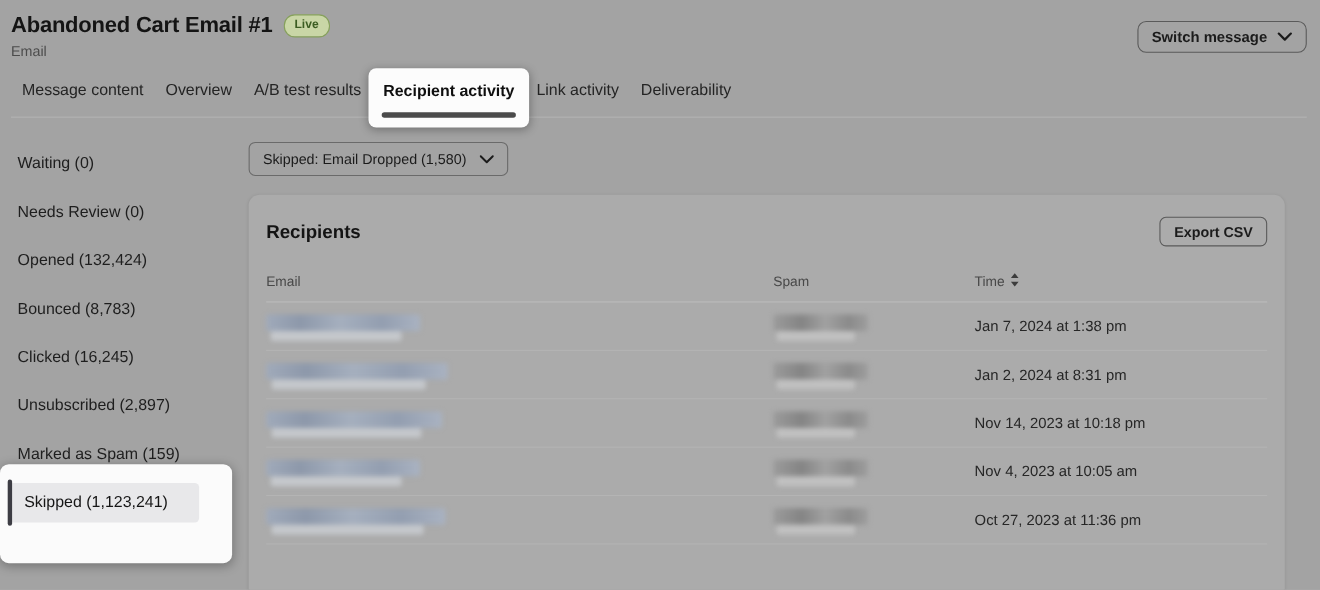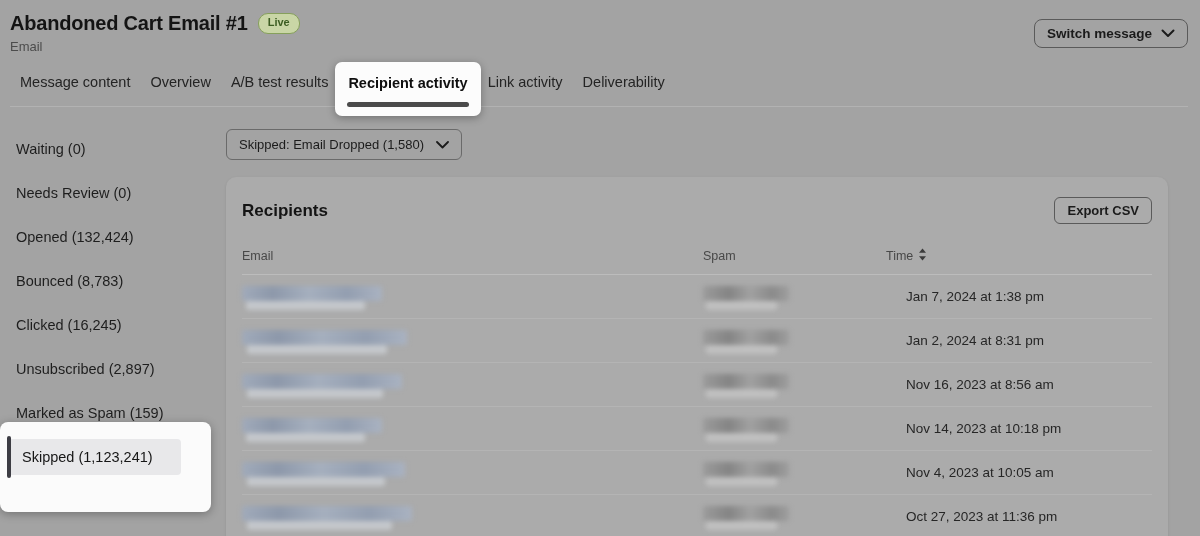--- a/index.html
+++ b/index.html
@@ -105,21 +105,21 @@
     margin-top: 24px; padding-bottom: 10px;
     border-bottom: 1px solid #bcbcbc;
     font-size: 12.5px; color: #484848;
   }
   .th-time { display: flex; align-items: center; gap: 5px; cursor: pointer; }
 
   .trow {
     display: grid; grid-template-columns: 461px 183px 1fr; align-items: center;
     height: 44px; border-bottom: 1px solid #b4b4b4;
   }
-  .time-cell { font-size: 13.5px; color: #262626; margin-left: 20px; }
+  .time-cell { font-size: 13.5px; color: #262626; }
 
   .email-blur {
     display: block; height: 15px; border-radius: 2px; position: relative;
     background: linear-gradient(90deg,#a0aaba 0%,#8d98aa 22%,#a5afbe 48%,#939eb0 75%,#a9b2c1 100%);
     filter: blur(2.5px);
     margin-top: -6px;
   }
   .email-blur::after {
     content: ""; position: absolute; left: 3%; right: 12%; top: 15px; height: 9px;
     border-radius: 2px; background: rgba(228,234,243,0.45);
@@ -244,29 +244,20 @@
             </div>
           <div class="time-cell">Jan 2, 2024 at 8:31 pm</div>
         </div>
         <div class="trow">
           <div>
               <span class="email-blur"></span>
             </div>
           <div>
               <span class="name-blur"></span>
             </div>
-          <div class="time-cell">Nov 16, 2023 at 8:56 am</div>
-        </div>
-        <div class="trow">
-          <div>
-              <span class="email-blur"></span>
-            </div>
-          <div>
-              <span class="name-blur"></span>
-            </div>
           <div class="time-cell">Nov 14, 2023 at 10:18 pm</div>
         </div>
         <div class="trow">
           <div>
               <span class="email-blur"></span>
             </div>
           <div>
               <span class="name-blur"></span>
             </div>
           <div class="time-cell">Nov 4, 2023 at 10:05 am</div>

